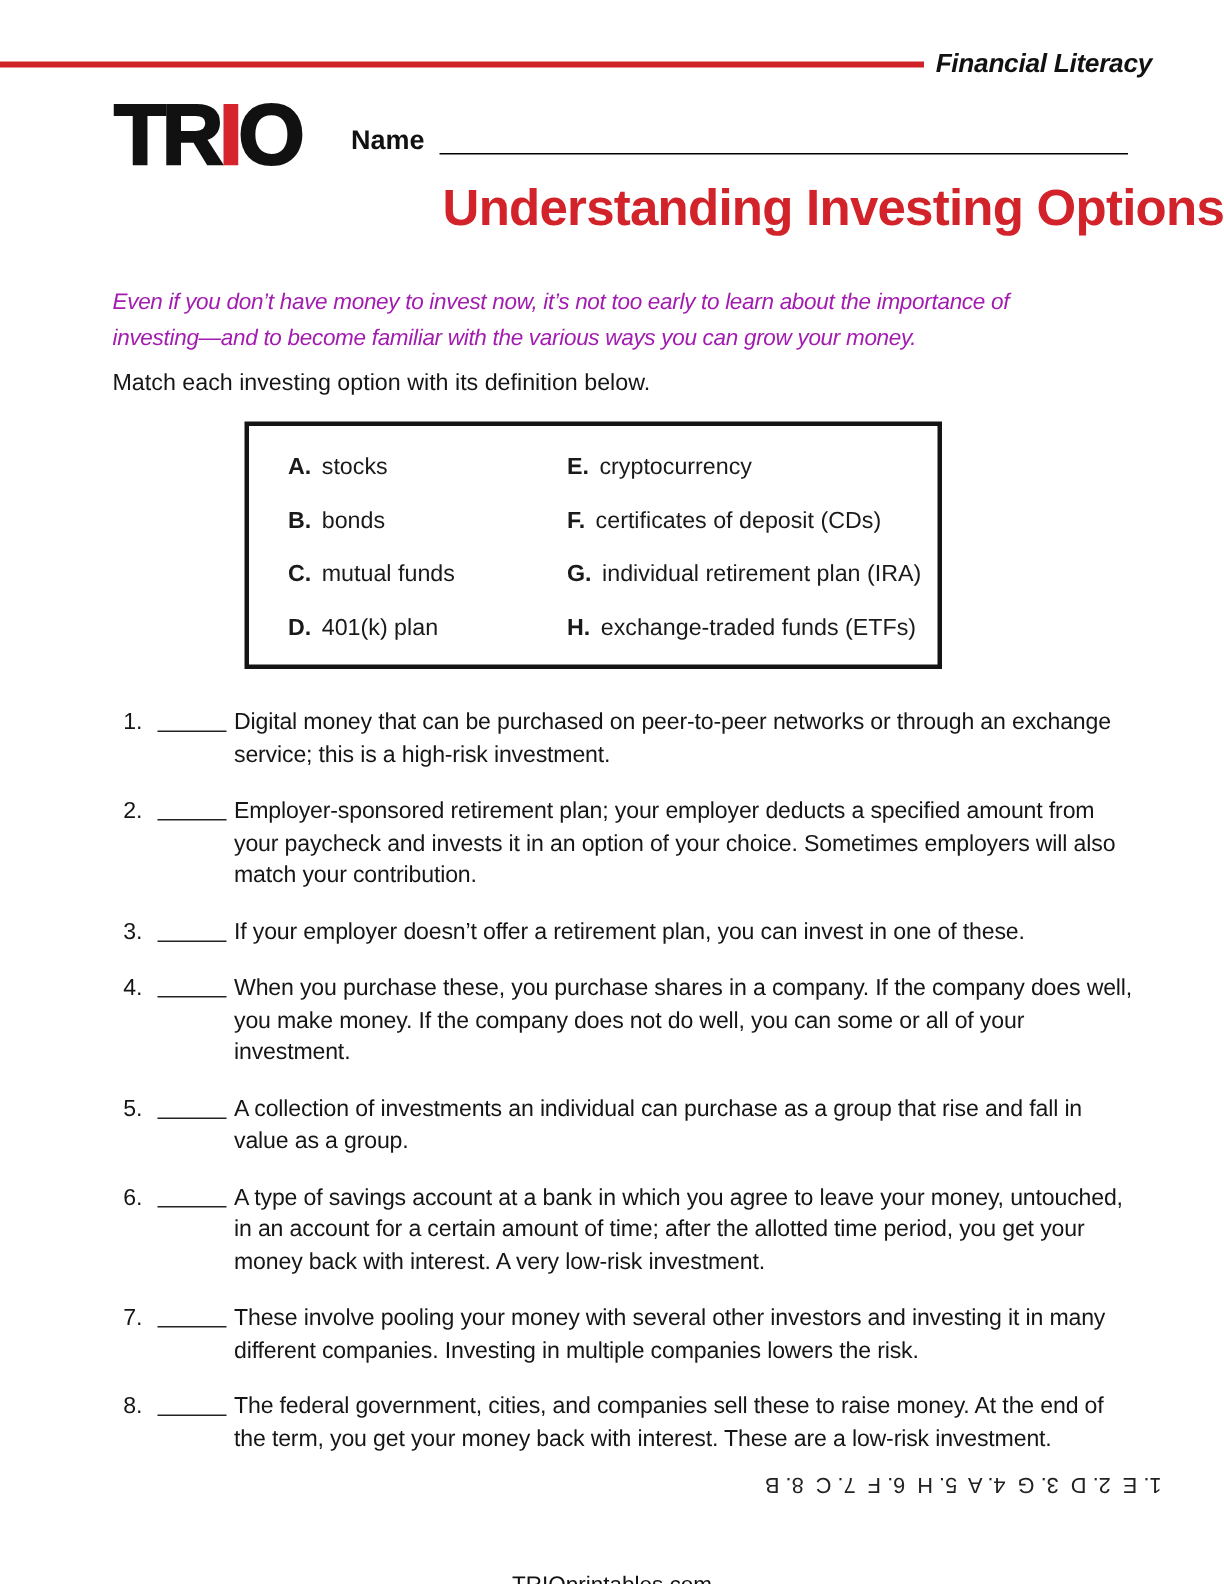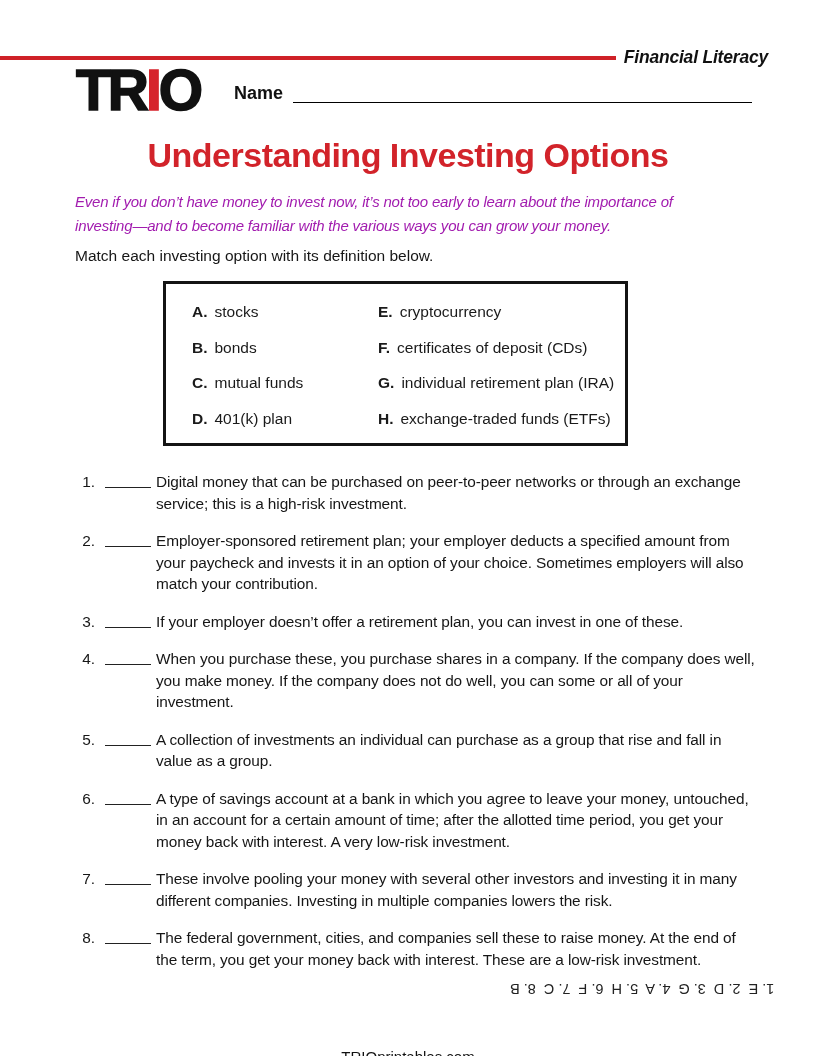--- a/index.html
+++ b/index.html
@@ -7,21 +7,21 @@
     position:relative;
     width:816px; height:1056px;
     background:#ffffff;
     font-family:"Liberation Sans", sans-serif;
     color:#1a1a1a;
     overflow:hidden;
   }
 
   
   .rule-row {
-    position:absolute; top:47px; left:0; right:48px;
+    position:absolute; top:32px; left:0; right:48px;
     display:flex; align-items:center; gap:8px;
   }
   .rule { flex:1; height:4px; background:var(--accent-red, #cf2127); }
   .category {
     font-size:17.5px; font-weight:bold; font-style:italic;
     color:#111; white-space:nowrap; letter-spacing:-0.2px;
   }
 
   
   .logo {
@@ -37,22 +37,22 @@
     display:flex; align-items:flex-end;margin-left:12px;
   }
   .name-label { font-size:18px; font-weight:bold; color:#111; line-height:20px; }
   .name-line {
     flex:1; height:19px; margin-left:10px;
     border-bottom:1.6px solid #000;
   }
 
   
   .title {
-    position:absolute; top:136px; left:0; width:100%;
-    text-align:center;
+    position:absolute; top:120px; left:0; width:100%;
+    text-align:right;
     font-size:34px; font-weight:bold; letter-spacing:-0.5px;
     color:var(--title-red, #d2232a);
   }
   .intro {
     position:absolute; top:190px; left:75px; width:618px;
     font-size:15px; font-style:italic; line-height:24px;
     letter-spacing:-0.2px; color:#a21caf;
   }
   .instructions {
     position:absolute; top:247px; left:75px;

